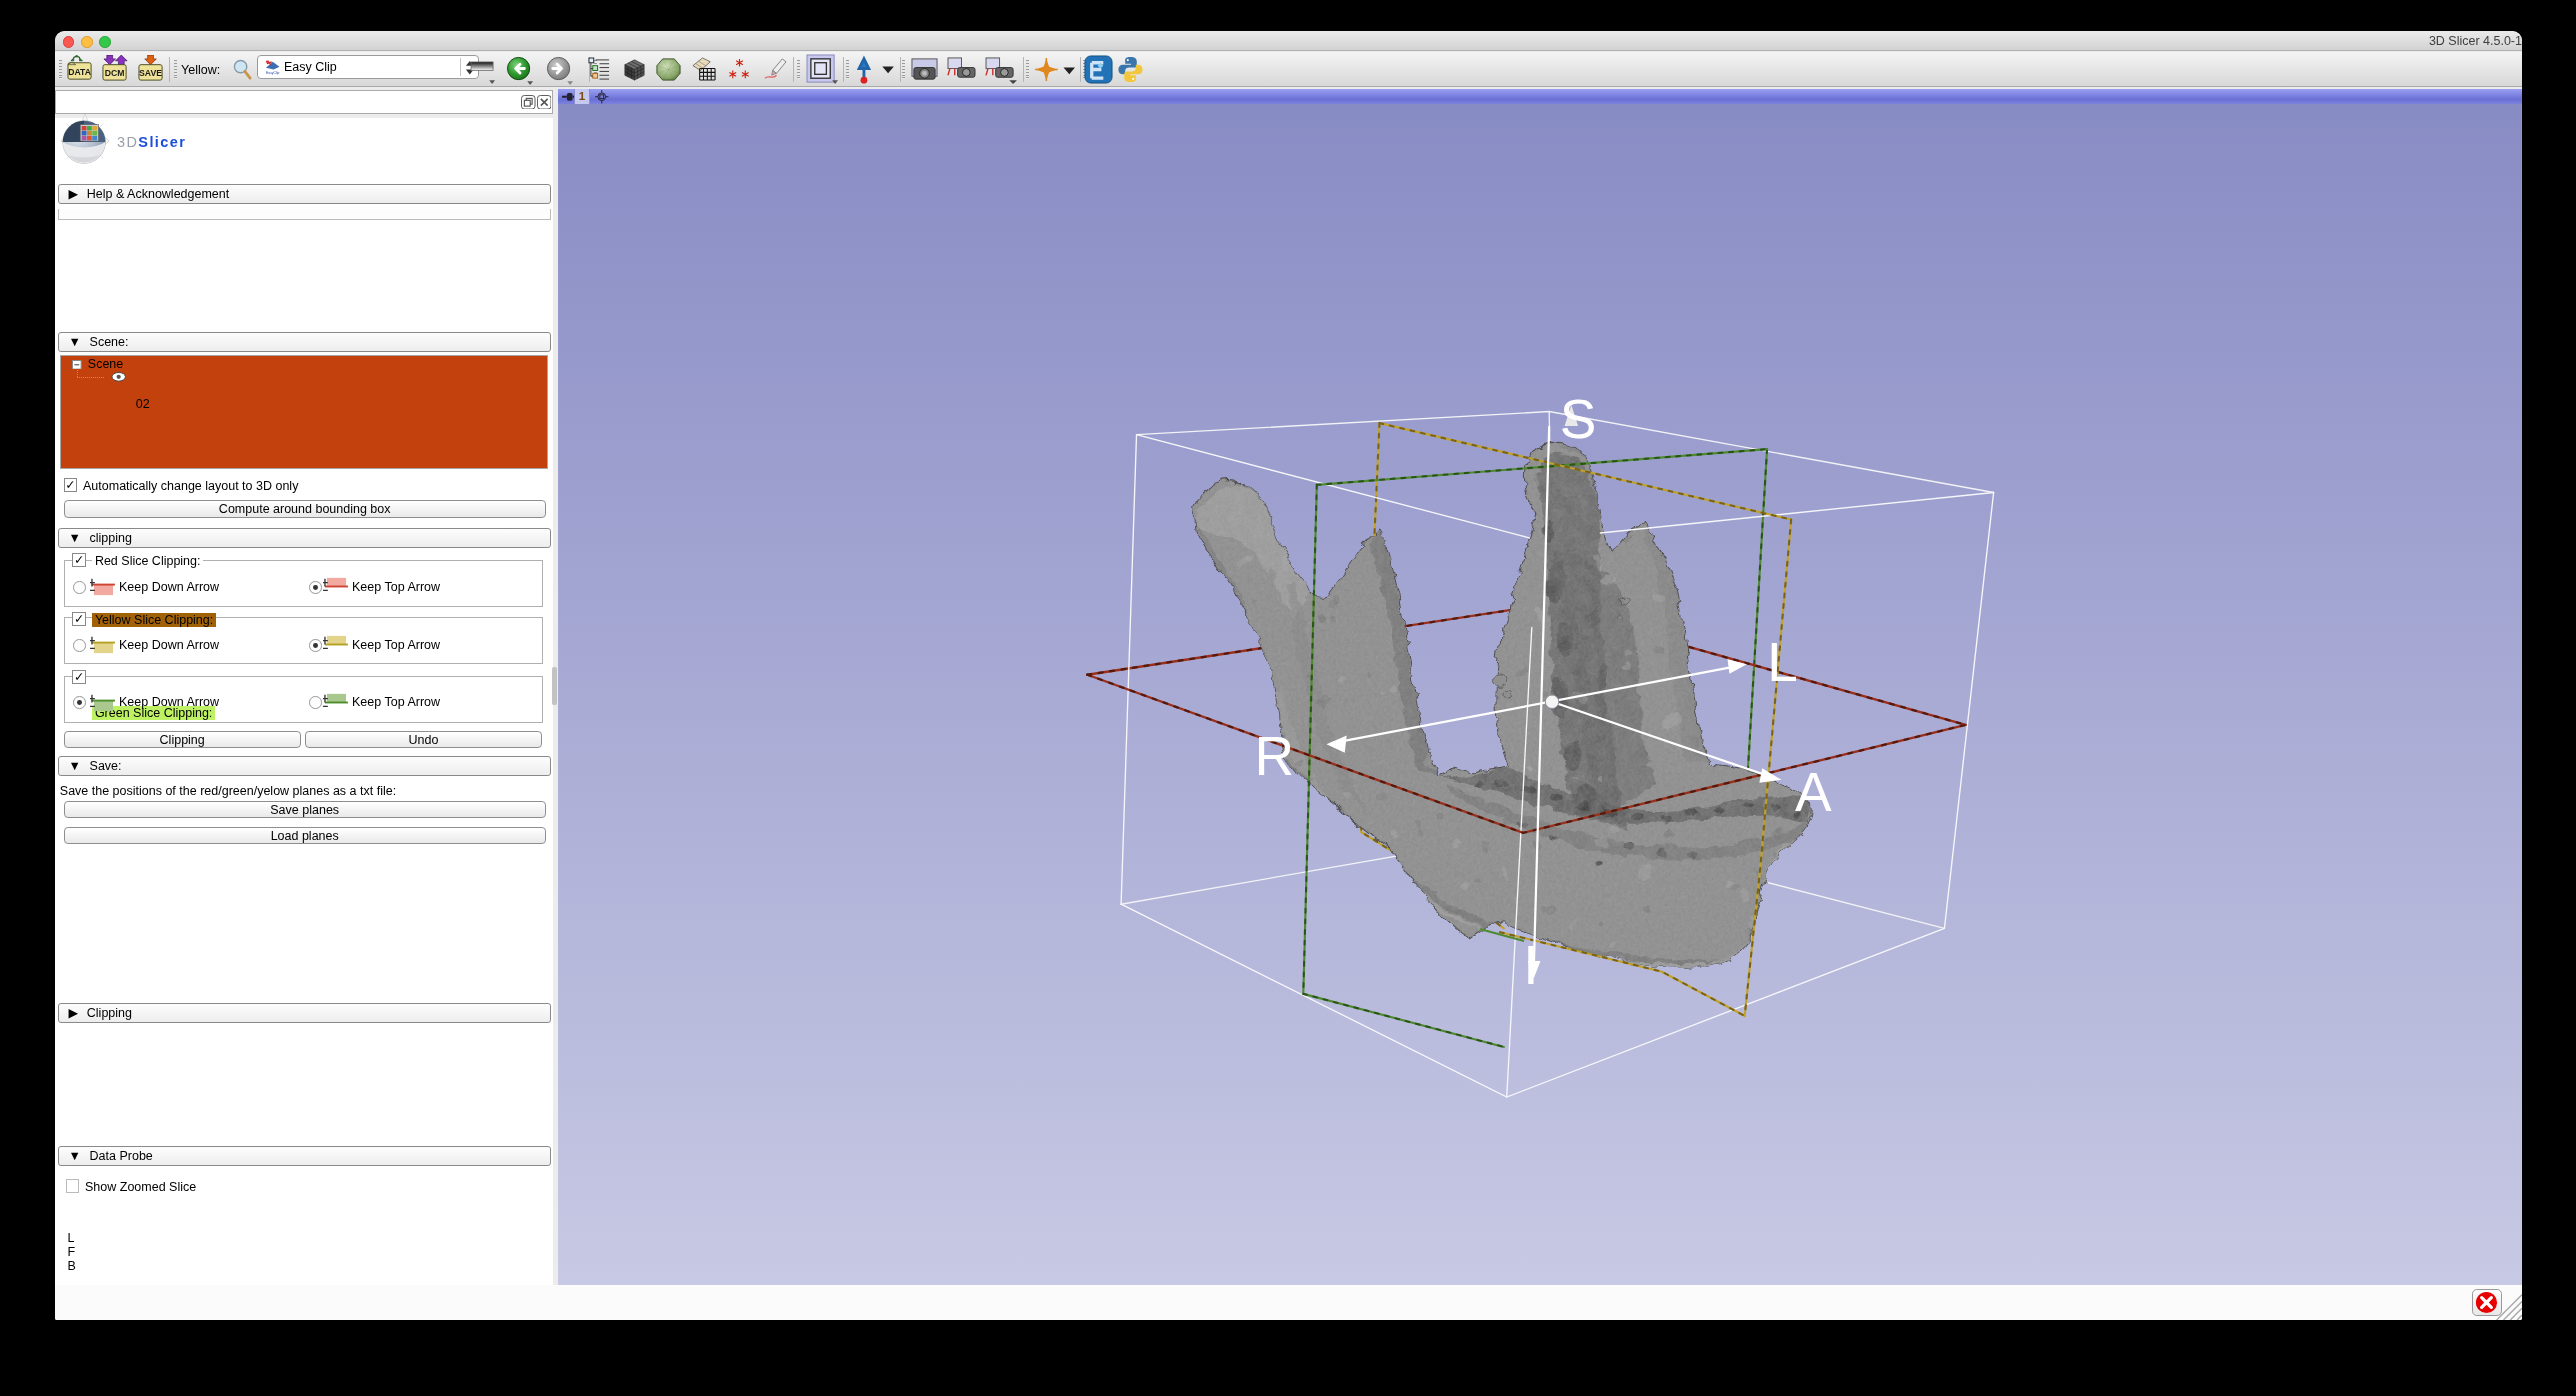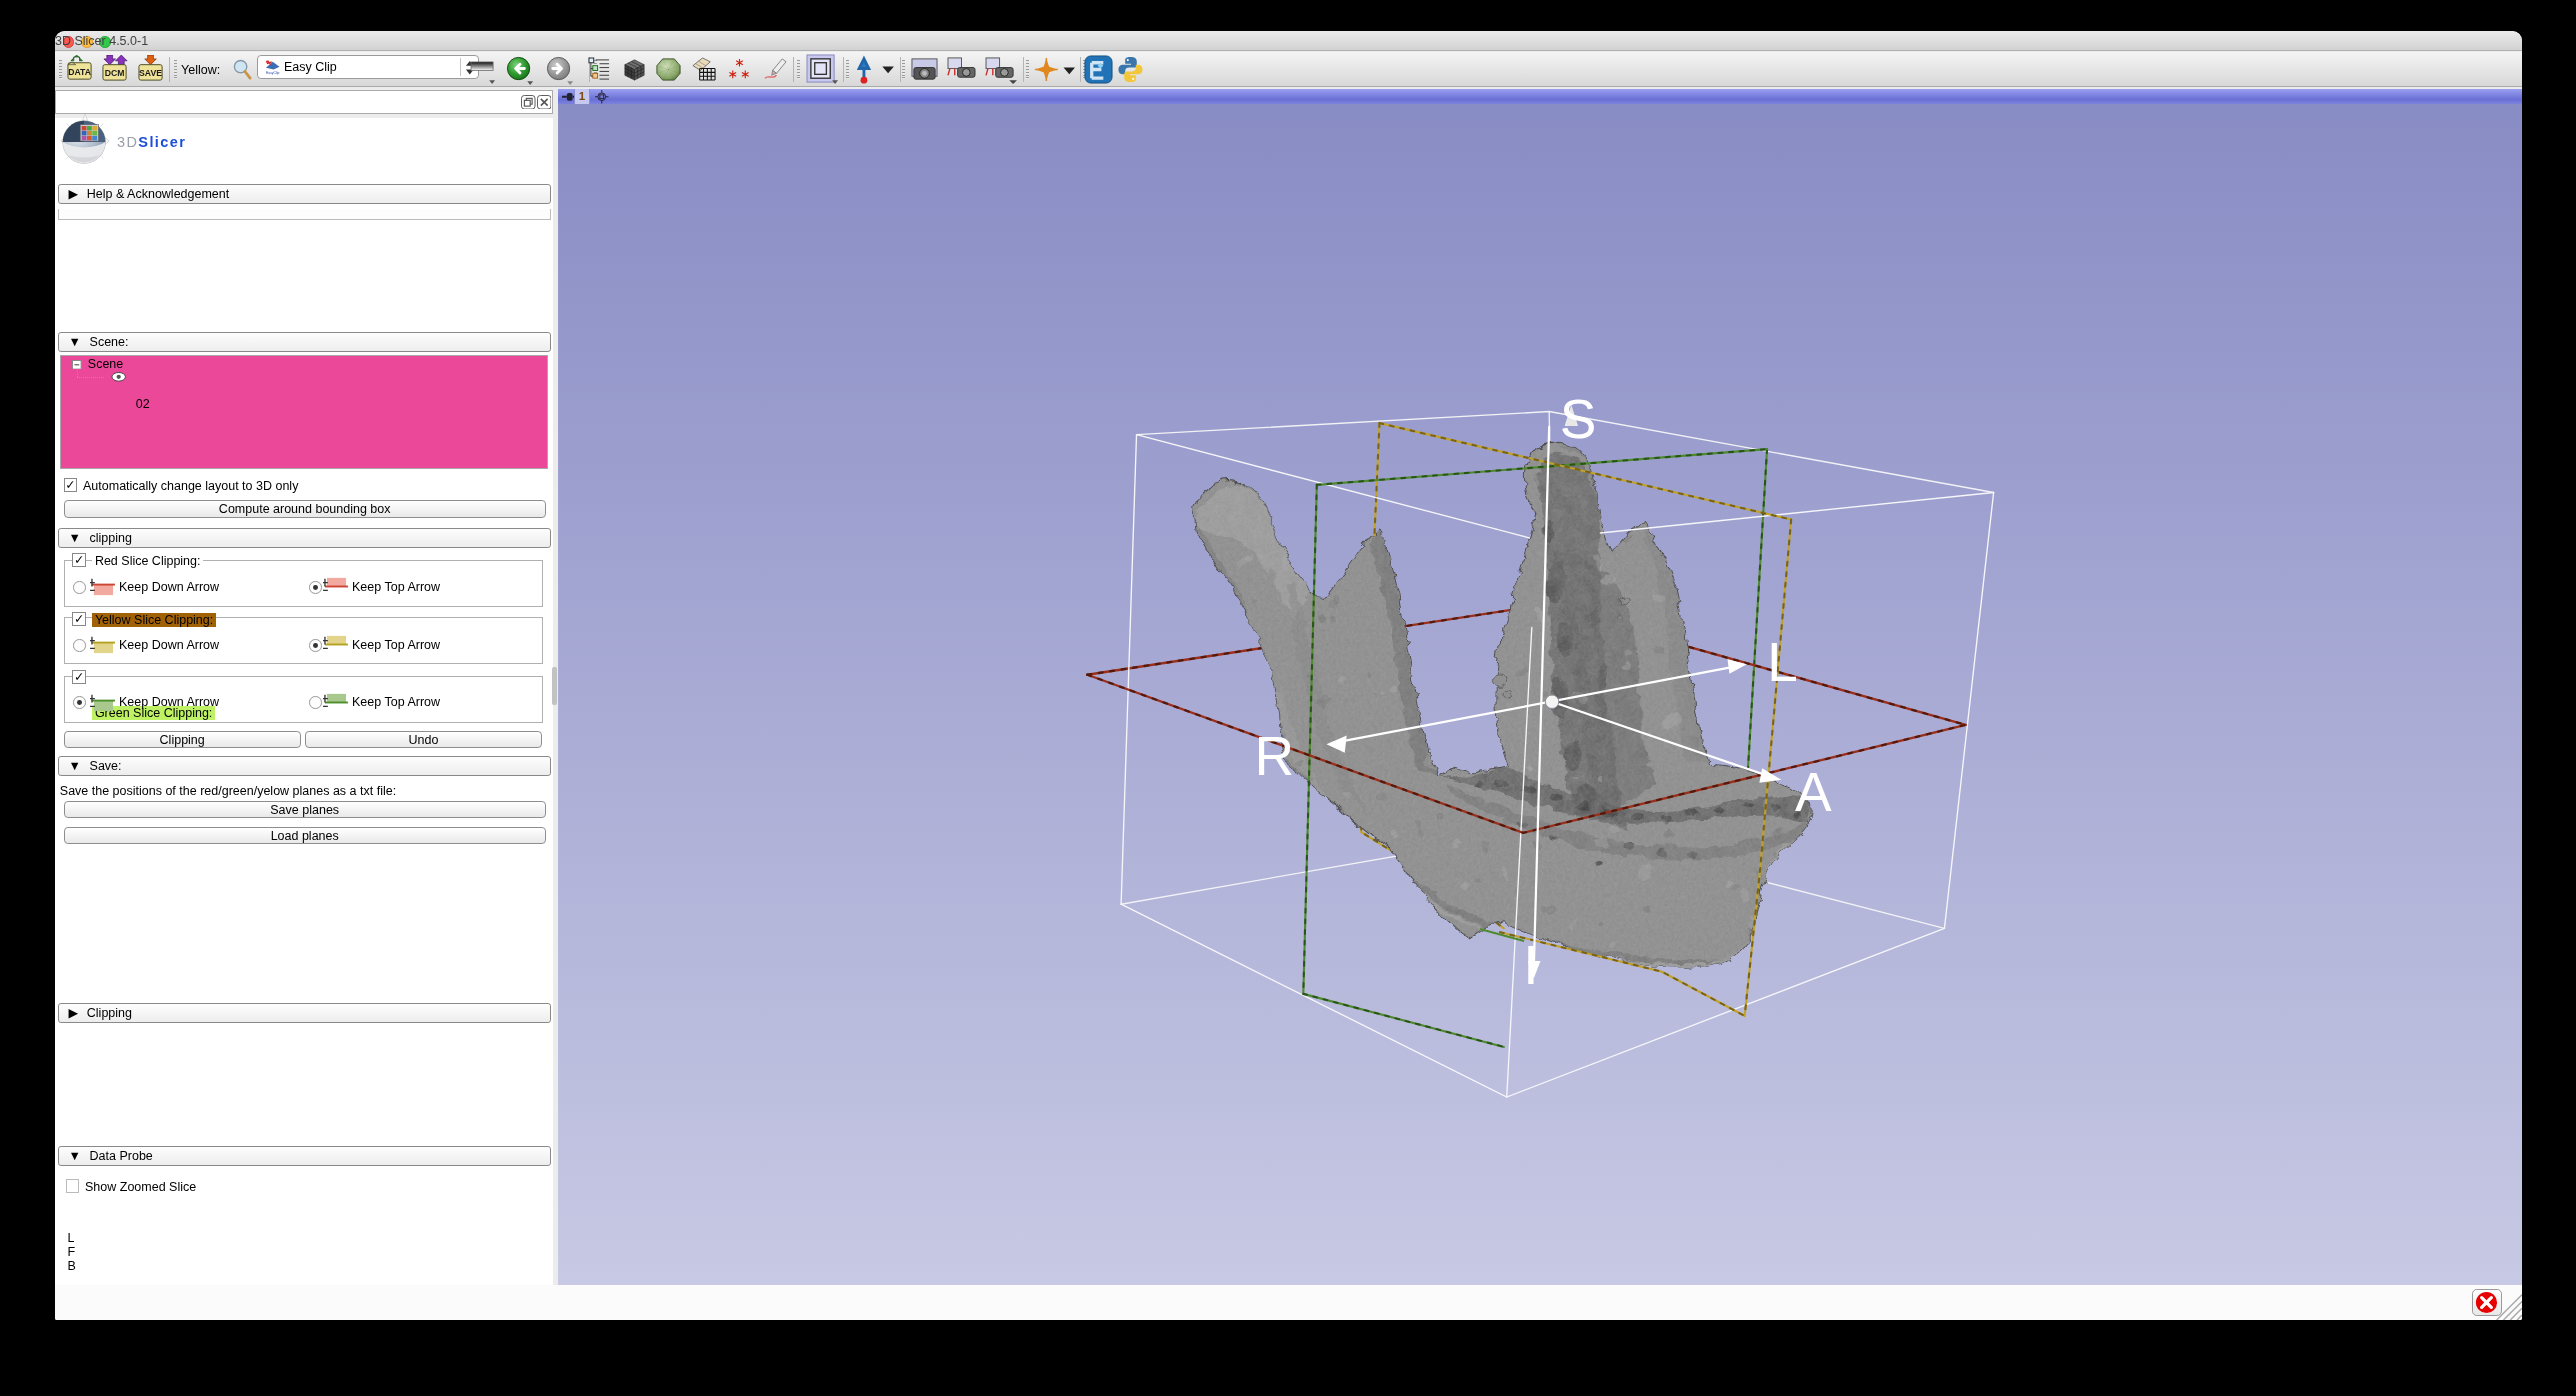--- a/index.html
+++ b/index.html
@@ -1,20 +1,20 @@
 <!DOCTYPE html>
 <html><head>
 <meta charset="utf-8">
 <style>
   * { margin:0; padding:0; box-sizing:border-box; }
   html,body { width:2576px; height:1397px; background:#000; font-family:"Liberation Sans",sans-serif; overflow:hidden; }
   #win { position:absolute; left:55px; top:31px; width:2467px; height:1289px; background:#ececec; border-radius:9.6px 9.6px 1.9px 1.9px; overflow:hidden; }
   #titlebar { position:absolute; left:0; top:0; width:100%; height:20px; background:linear-gradient(#ebebeb,#d2d2d2); border-bottom:1px solid #b1b1b1; border-radius:9.6px 9.6px 0 0; }
   .tl { position:absolute; top:7.2px; width:11.6px; height:11.6px; border-radius:50%; }
-  #title { position:absolute; top:0; left:0; width:100%; text-align:left; font-size:12.5px; line-height:20px; color:#404040; }
+  #title { position:absolute; top:0; left:0; width:100%; text-align:right; font-size:12.5px; line-height:20px; color:#404040; }
   #toolbar { position:absolute; left:0; top:21px; width:100%; height:35px; background:linear-gradient(#f4f4f4,#d8d8d8); border-bottom:1px solid #a9a9a9; }
   #dockbar { position:absolute; left:0px; top:59px; width:498px; height:24px; background:#fff; border:1px solid #aaa; }
   #panel { position:absolute; left:0px; top:87px; width:498px; height:1167px; background:#fff; }
   #statusbar { position:absolute; left:0; top:1254px; width:100%; height:35px; background:#fbfbfb; }
   #view3d { position:absolute; left:503px; top:58px; width:1964px; height:1196px; }
   #viewbar { position:absolute; left:0; top:0; width:100%; height:14.5px; background:linear-gradient(#9aa0f0,#6a70d5 70%,#7c82dd); }
   #viewport { position:absolute; left:0; top:14.5px; width:1964px; height:1182px; }
   .hdr { position:absolute; left:2.9px; width:493px; height:20px; border:1px solid #898989; border-radius:2.9px; background:linear-gradient(#fdfdfd,#ededed); font-size:12.5px; color:#000; line-height:18.3px; }
   .hdr .tri { display:inline-block; margin:0 8.7px 0 9.6px; }
   .btn { position:absolute; border:1px solid #8e8e8e; border-radius:3.9px; background:linear-gradient(#ffffff,#e9e9e9); font-size:12.5px; color:#000; text-align:center; line-height:17.4px; }
@@ -282,21 +282,21 @@
           <rect x="33" y="24.7" width="5" height="4.6" fill="#dd5533"></rect>
           <rect x="38.5" y="24.7" width="5" height="4.6" fill="#4488cc"></rect>
       </g>
       <path d="M8 31 A22 22 0 0 0 52 31 A28 15 0 0 1 8 31 Z" fill="#ebebed" opacity="0.95"></path>
       <path d="M14 45 A22 22 0 0 0 46 45 A26 10 0 0 1 14 45 Z" fill="#d2d2d6" opacity="0.8"></path>
     </svg>
     <div style="position:absolute;left:62px;top:16.4px;font-size:14.5px;letter-spacing:1.4px;color:#9aa0a6;">3D<span style="color:#1d4ed8;font-weight:bold;">Slicer</span></div>
     <div class="hdr" style="top:66px;"><span class="tri">▶</span>Help &amp; Acknowledgement</div>
     <div style="position:absolute;left:2.9px;top:91px;width:493px;height:10.6px;border:1px solid #bbb;border-top:0;background:#fdfdfd;"></div>
     <div class="hdr" style="top:214px;"><span class="tri">▼</span>Scene:</div>
-    <div style="position:absolute;left:4.8px;top:237px;width:488px;height:114px;background:#ec4899;border:1px solid #a8a8a8;">
+    <div style="position:absolute;left:4.8px;top:237px;width:488px;height:114px;background:#c2410c;border:1px solid #a8a8a8;">
       <svg style="position:absolute;left:11.6px;top:3.9px;" width="9.6" height="9.6" viewBox="0 0 10 10">
           <rect x="0.5" y="0.5" width="9" height="9" fill="#fff" stroke="#888"></rect>
           <path d="M2.5 5 H7.5" stroke="#333"></path>
         </svg>
       <div class="lab" style="left:27px;top:1px;">Scene</div>
       <div style="position:absolute;left:16.4px;top:13.5px;width:1px;height:7.7px;border-left:1px dotted #999;"></div>
       <div style="position:absolute;left:16.4px;top:21px;width:27px;height:1px;border-top:1px dotted #999;"></div>
       <svg style="position:absolute;left:50px;top:15.4px;" width="15.4" height="11.6" viewBox="0 0 16 12">
         <ellipse cx="8" cy="6" rx="7" ry="4.5" fill="#fff" stroke="#444"></ellipse>
           <circle cx="8" cy="6" r="2.2" fill="#555"></circle>

